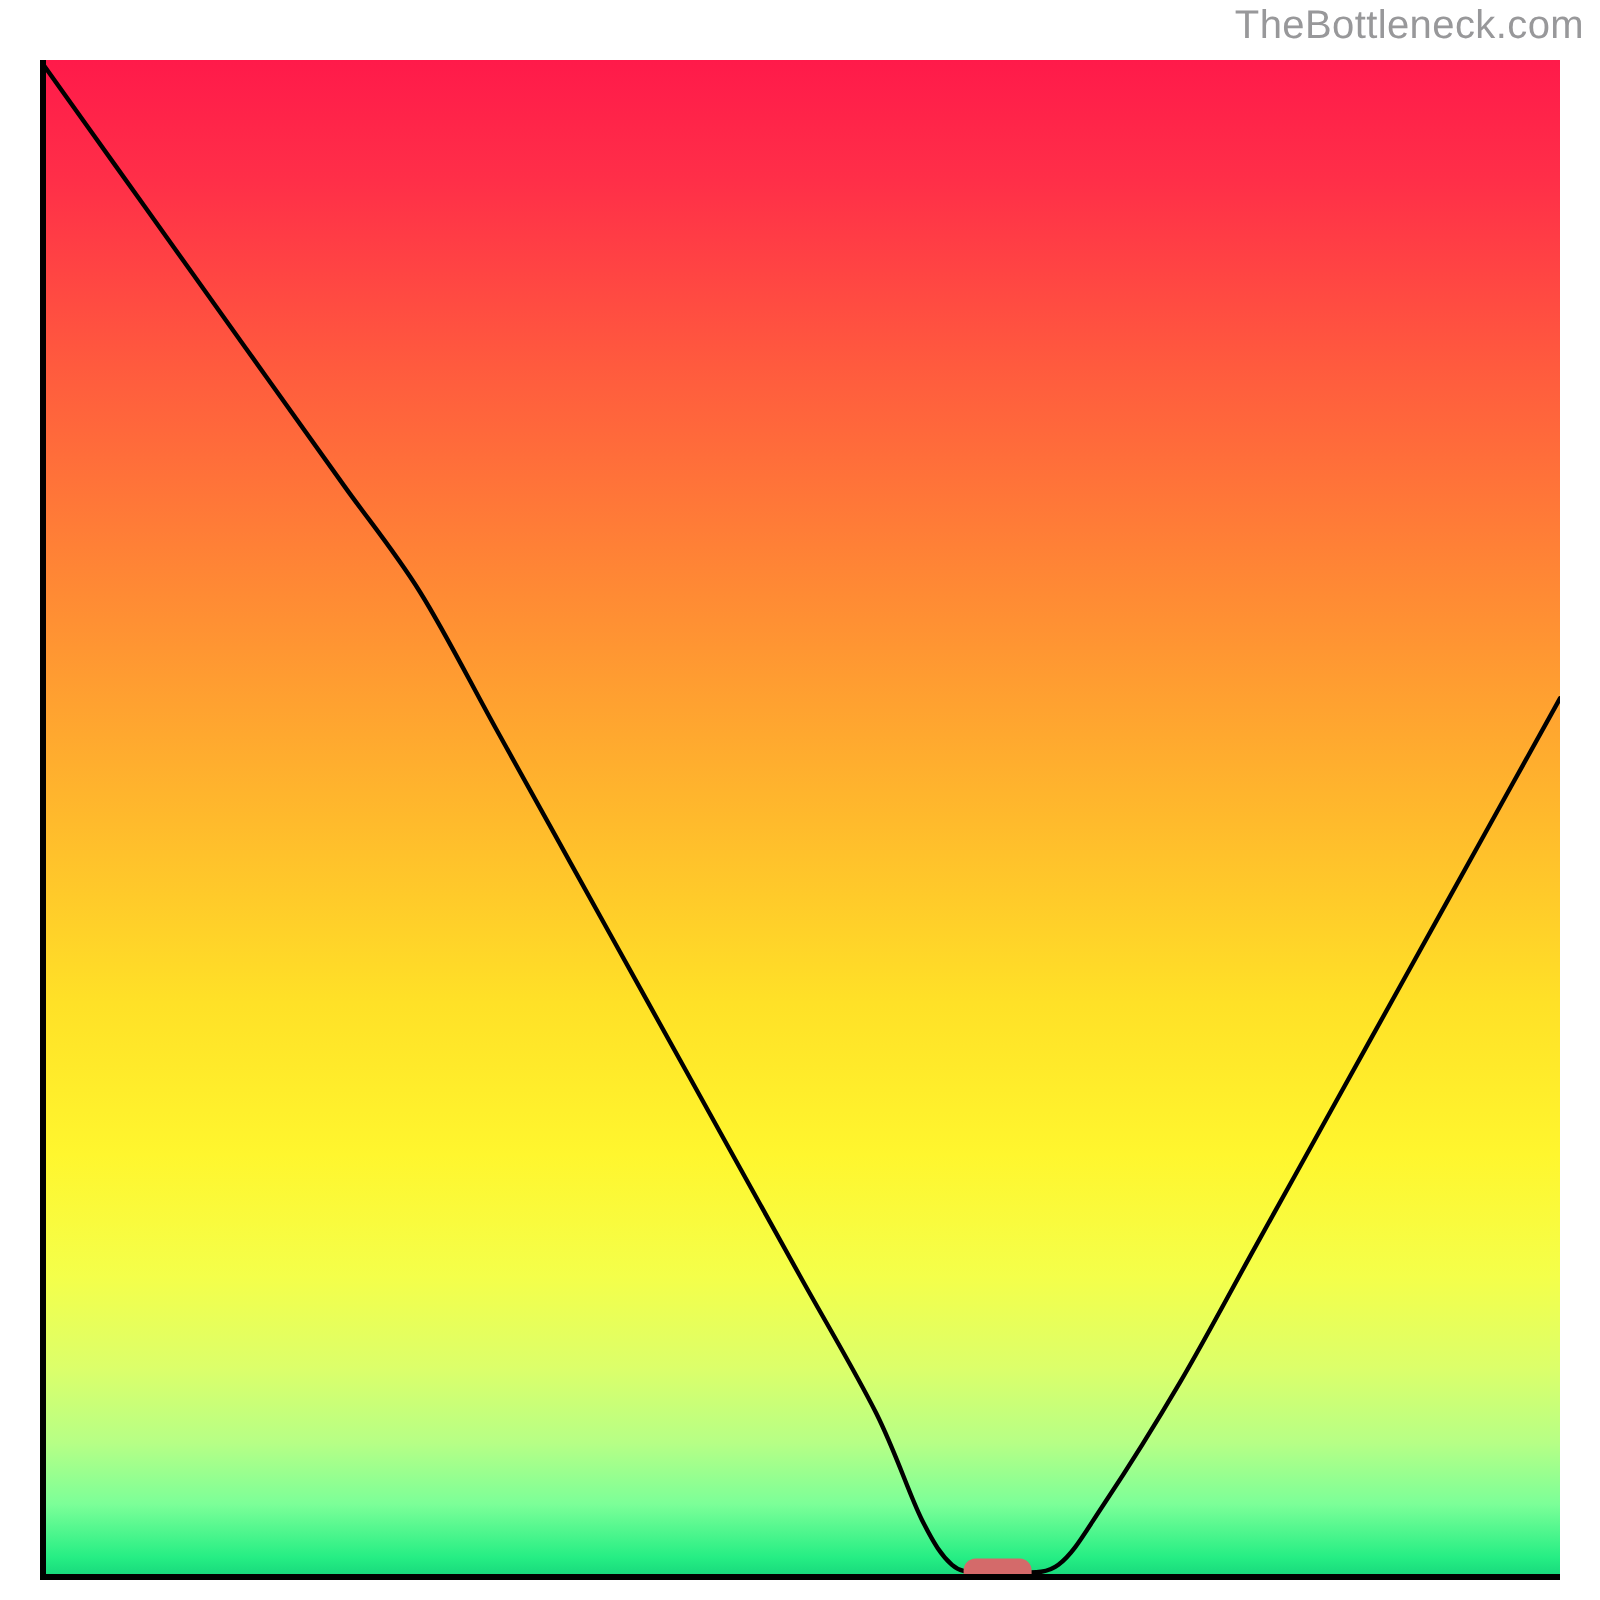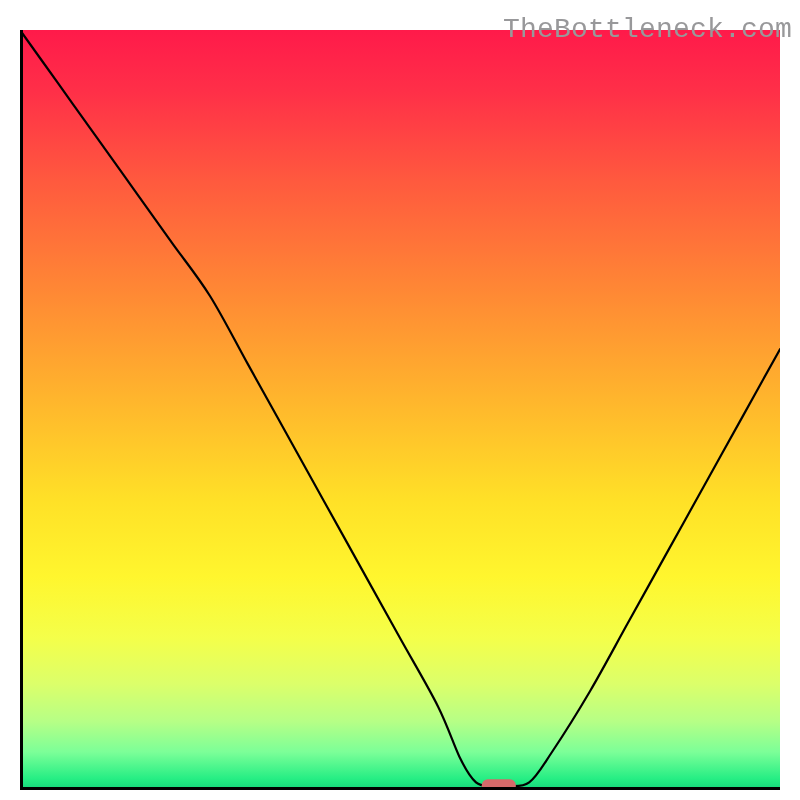--- a/index.html
+++ b/index.html
@@ -12,27 +12,26 @@
   }
   .container {
     position: relative;
     width: 800px;
     height: 800px;
   }
   .watermark {
     position: absolute;
     top: 2px;
     right: 8px;
-    font-family: Liberation Mono, monospace;
-    font-size: 28px;
+    font-family: Liberation Sans, sans-serif;
+    font-size: 20px;
     font-weight: 500;
     color: #98989a;
     letter-spacing: 0.2px;
     z-index: 10;
-    margin-top: 12px;
   }
   .plot {
     position: absolute;
     left: 20px;
     top: 30px;
     width: 760px;
     height: 760px;
   }
   .plot svg {
     display: block;

